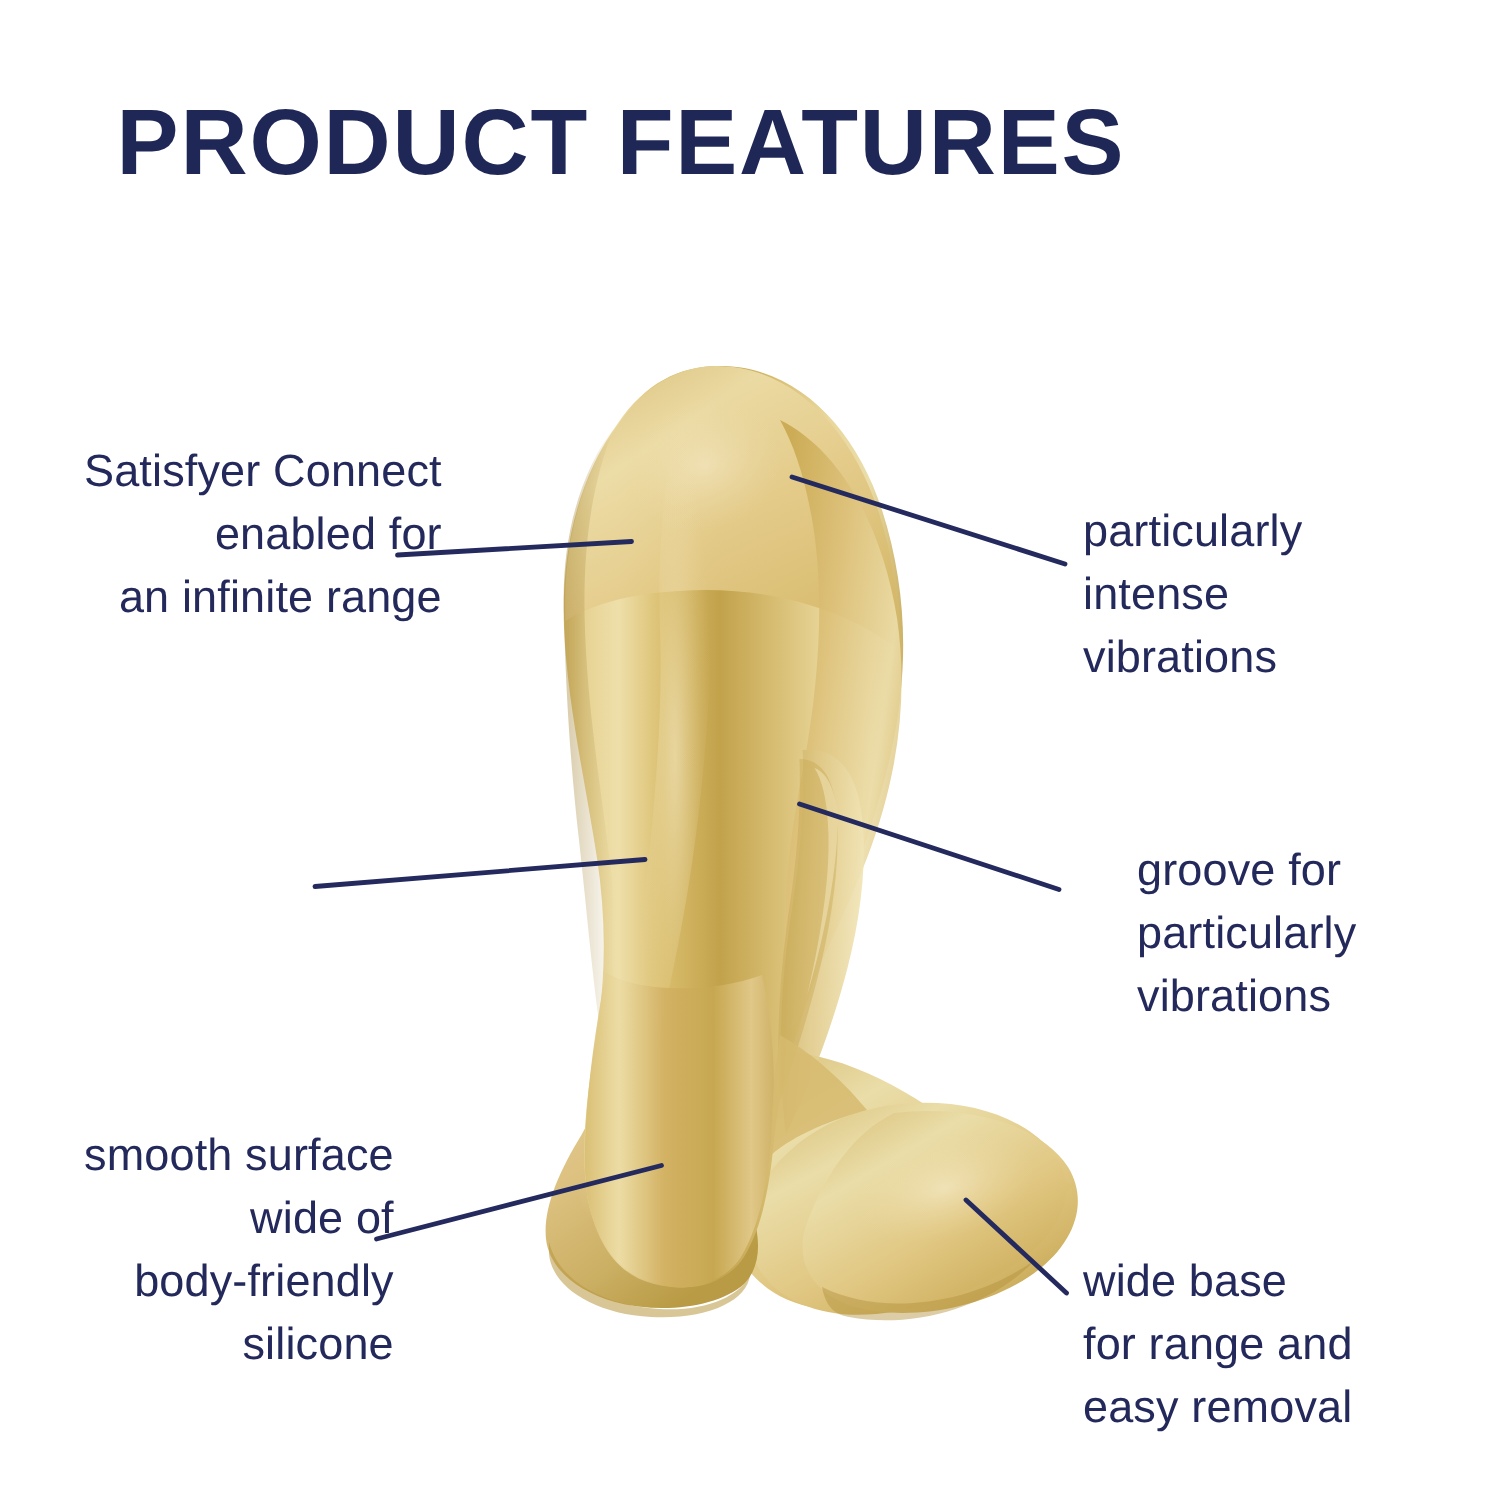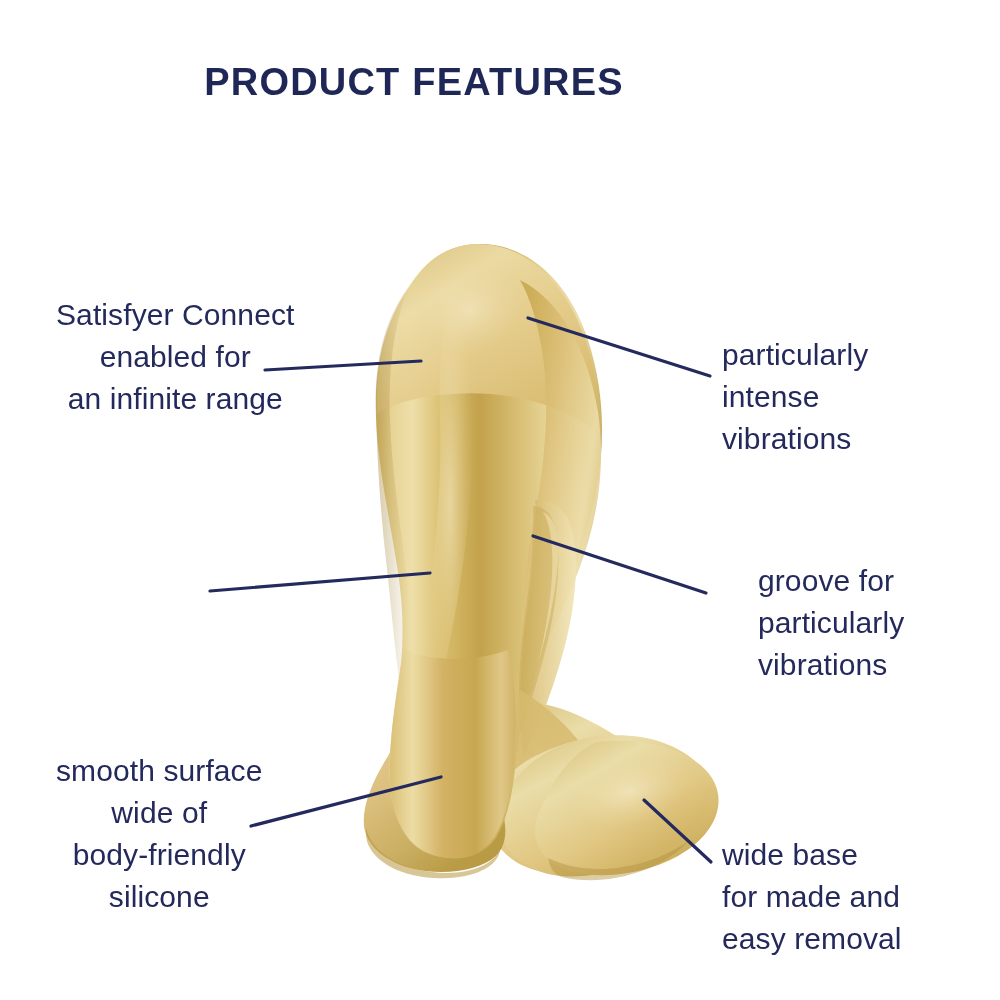--- a/index.html
+++ b/index.html
@@ -18,21 +18,21 @@
   }
 
   
   #page-title {
     position: absolute;
     top: 62px;
     left: 0;
     width: 828px;
     text-align: center;
     font-family: "Liberation Sans", sans-serif;
-    font-size: 38px;
+    font-size: 62px;
     font-weight: bold;
     letter-spacing: 1.2px;
     color: #1f2757;
     line-height: 1.1;
     white-space: nowrap;
   }
 
   
   .callout {
     position: absolute;
@@ -40,21 +40,21 @@
     font-family: "Liberation Sans", sans-serif;
     font-size: 30px;
     line-height: 42px;
     font-weight: 400;
     letter-spacing: 0.1px;
   }
   .callout .line {
     display: block;
     white-space: nowrap;
   }
-  .callout.left  { text-align: center; }
+  .callout.left  { text-align: right; }
   .callout.right { text-align: left; }
 
   #callout-connect    { left: 56px;  top: 294px; }
   #callout-motor      { left: 56px;  top: 556px; }
   #callout-silicone   { left: 56px;  top: 750px; }
   #callout-vibrations { left: 722px; top: 334px; }
   #callout-groove     { left: 758px; top: 528px; margin-top: 32px; }
   #callout-widebase   { left: 722px; top: 794px; margin-top: 40px; }
 
   
@@ -308,17 +308,17 @@
   </div>
 
   <div class="callout right" id="callout-groove">
     <span class="line">groove for</span>
     <span class="line">particularly</span>
     <span class="line">vibrations</span>
   </div>
 
   <div class="callout right" id="callout-widebase">
     <span class="line">wide base</span>
-    <span class="line">for made and</span>
+    <span class="line">for range and</span>
     <span class="line">easy removal</span>
   </div>
 
 </div>
 
 </body></html>

